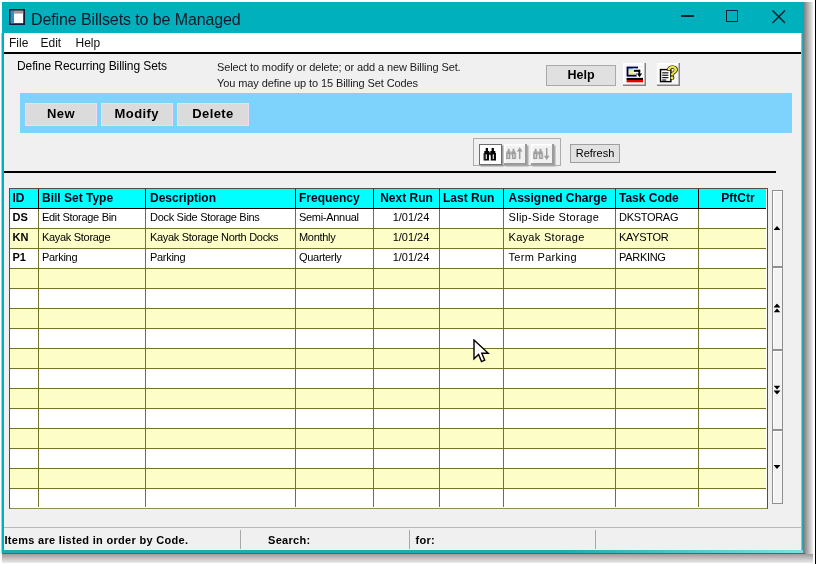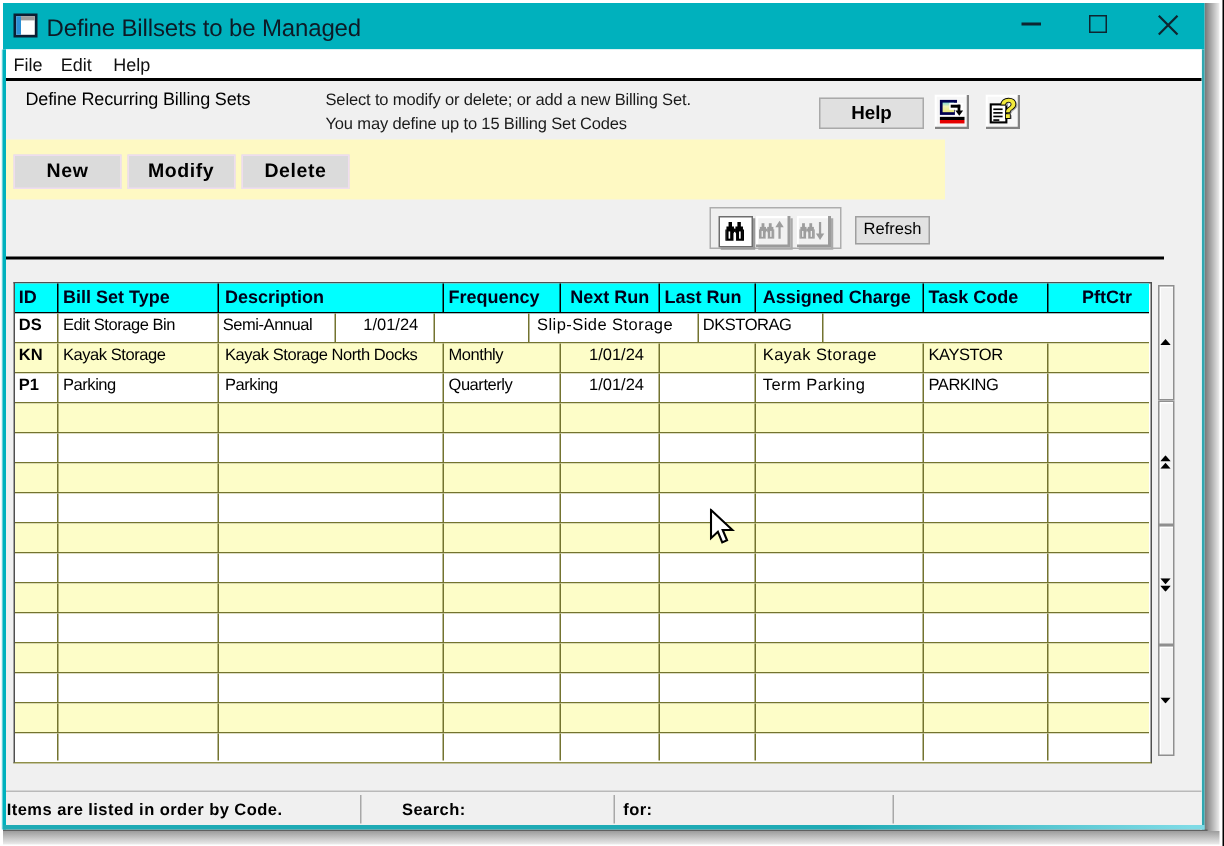--- a/index.html
+++ b/index.html
@@ -29,21 +29,21 @@
 .menuitem { position:absolute; top:3px; font-size:12px; color:#111; }
 #mline { left:4px; top:52.3px; width:796.5px; height:1.3px; background:#000; }
 
 
 #htitle { left:17px; top:59px; font-size:12px; font-weight:normal; letter-spacing:-0.1px; color:#000; }
 #hsub { left:217px; top:58.5px; font-size:11px; letter-spacing:-0.1px; color:#1a1a1a; line-height:16.3px; }
 #exitbtn { left:546px; top:65px; width:70px; height:20.6px; background:#e0e0e0; border:1px solid #a9a9a9; font-weight:bold; font-size:12.5px; text-align:center; line-height:19px; color:#000; }
 .iconbtn { position:absolute; top:63px; width:23px; height:22.5px; background:#f7f7f7; box-shadow: inset -1.5px -1.5px 0 #828282, inset 1.5px 1.5px 0 #ffffff; }
 
 
-#purple { left:4px; top:93px; width:626px; height:39.5px; background:#fef9c3; }
+#purple { left:20px; top:93px; width:772px; height:39.5px; background:#7dd3fc; }
 .pbtn { position:absolute; top:10px; height:22.5px; background:#dbdbdb; border:1px solid #efddef; font-weight:bold; font-size:13px; letter-spacing:0.4px; color:#000; text-align:center; line-height:20.5px; }
 
 
 #bingroup { left:473px; top:138px; width:88px; height:28px; border:1px solid #adadad; }
 .binbtn { position:absolute; top:4.5px; width:23px; height:21.5px; }
 #bin1 { left:5px; background:#ffffff; border:1px solid #6e6e6e; box-shadow: 1.5px 1.5px 0 #9b9b9b; }
 #bin2 { left:29.5px; background:#f1f1f1; box-shadow: inset -2px -2px 0 #9b9b9b, inset 1.5px 1.5px 0 #ffffff, 1.5px 1.5px 0 #aaaaaa; }
 #bin3 { left:56.5px; background:#f1f1f1; box-shadow: inset -2px -2px 0 #9b9b9b, inset 1.5px 1.5px 0 #ffffff, 1.5px 1.5px 0 #aaaaaa; }
 #refresh { left:570px; top:144px; width:50px; height:18.5px; background:#e2e2e2; border:1px solid #9f9f9f; font-size:11px; text-align:center; line-height:16px; color:#000; }
 #mline2 { left:4px; top:171.4px; width:772px; height:1.4px; background:#000; }
@@ -225,20 +225,21 @@
         <div class="hcell c3">Frequency</div>
         <div class="hcell c4">Next Run</div>
         <div class="hcell c5">Last Run</div>
         <div class="hcell c6">Assigned Charge</div>
         <div class="hcell c7">Task Code</div>
         <div class="hcell c8">PftCtr</div>
       </div>
 <div class="trow" style="background:#ffffff;height:20px">
         <div class="cell c0">DS</div>
         <div class="cell c1">Edit Storage Bin</div>
+        <div class="cell c2">Dock Side Storage Bins</div>
         <div class="cell c3">Semi-Annual</div>
         <div class="cell c4">1/01/24</div>
         <div class="cell c5"></div>
         <div class="cell c6">Slip-Side Storage</div>
         <div class="cell c7">DKSTORAG</div>
         <div class="cell c8"></div>
       </div>
 <div class="trow" style="background:#fdfdc8;height:20px">
         <div class="cell c0">KN</div>
         <div class="cell c1">Kayak Storage</div>

